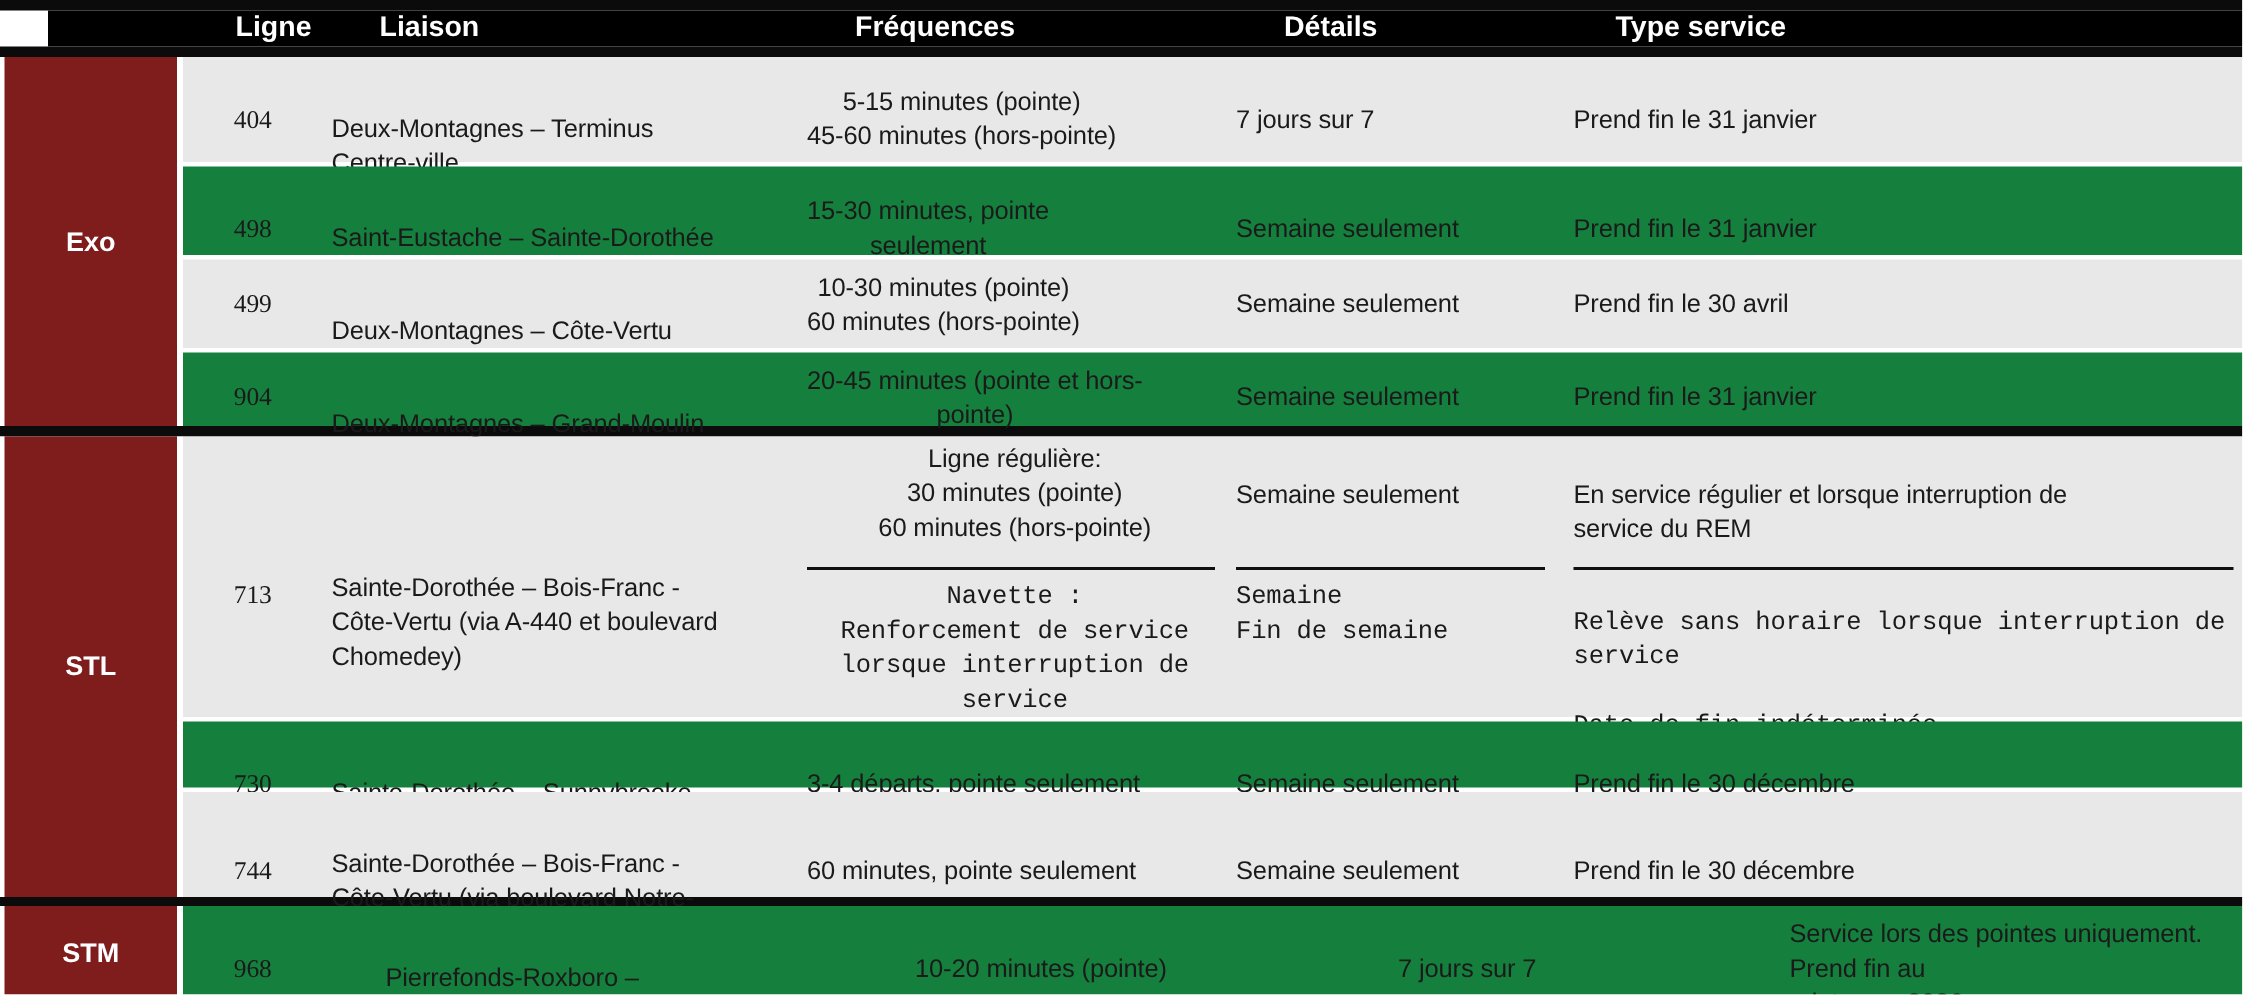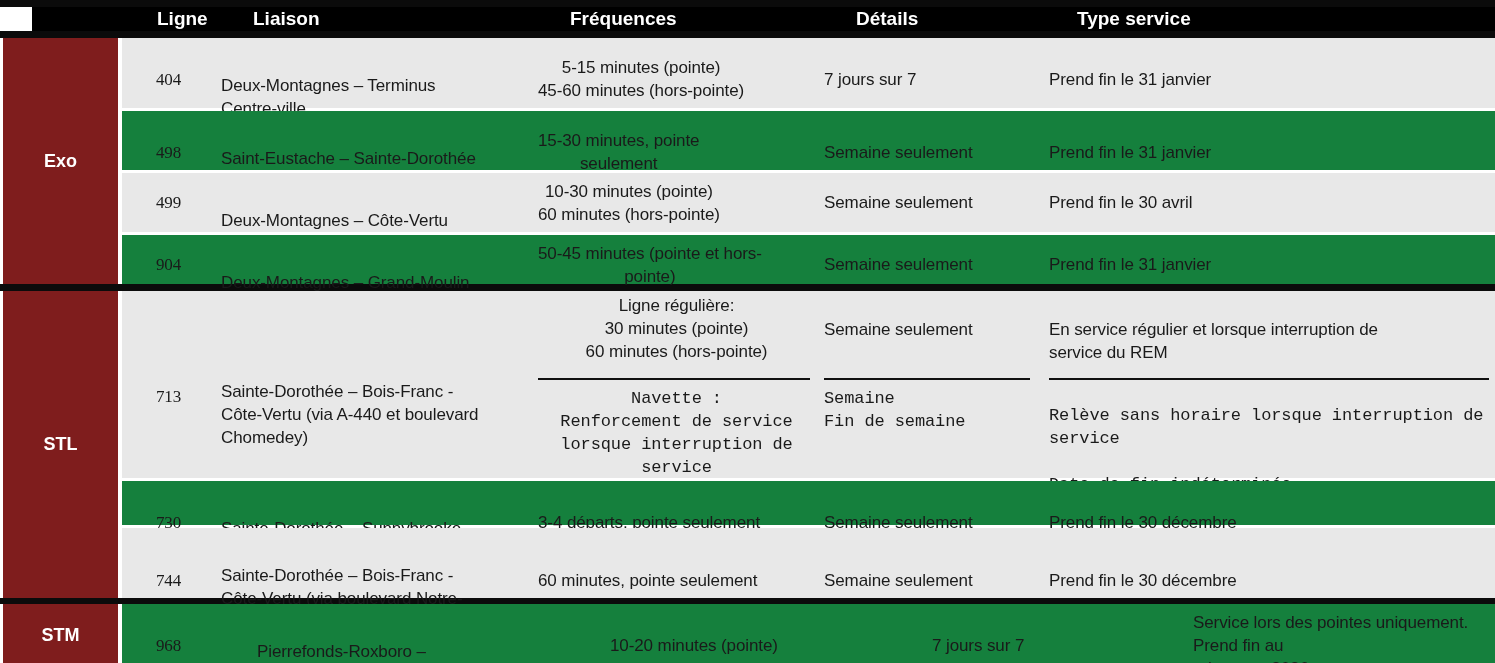--- a/index.html
+++ b/index.html
@@ -105,21 +105,21 @@
         <div class="c ligne">499</div>
         <div class="c liaison">Deux-Montagnes – Côte-Vertu</div>
         <div class="c freq">10-30 minutes (pointe)
 60 minutes (hors-pointe)</div>
         <div class="c type">Semaine seulement</div>
         <div class="c det">Prend fin le 30 avril</div>
       </div>
       <div class="row wht h49">
         <div class="c ligne">904</div>
         <div class="c liaison">Deux-Montagnes – Grand-Moulin</div>
-        <div class="c freq">50-45 minutes (pointe et hors-
+        <div class="c freq">20-45 minutes (pointe et hors-
 pointe)</div>
         <div class="c type">Semaine seulement</div>
         <div class="c det">Prend fin le 31 janvier</div>
       </div>
     </div>
   </div>
 
   <div class="bar h7"></div>
 
   <div class="section">

